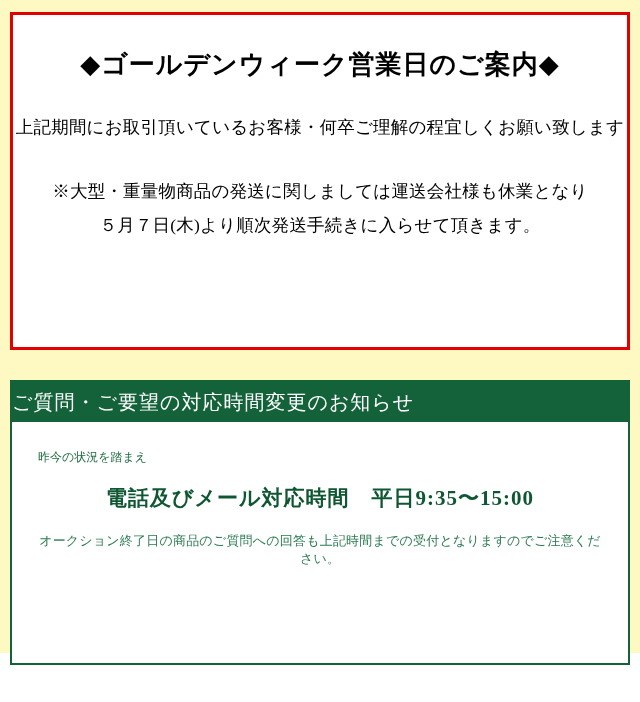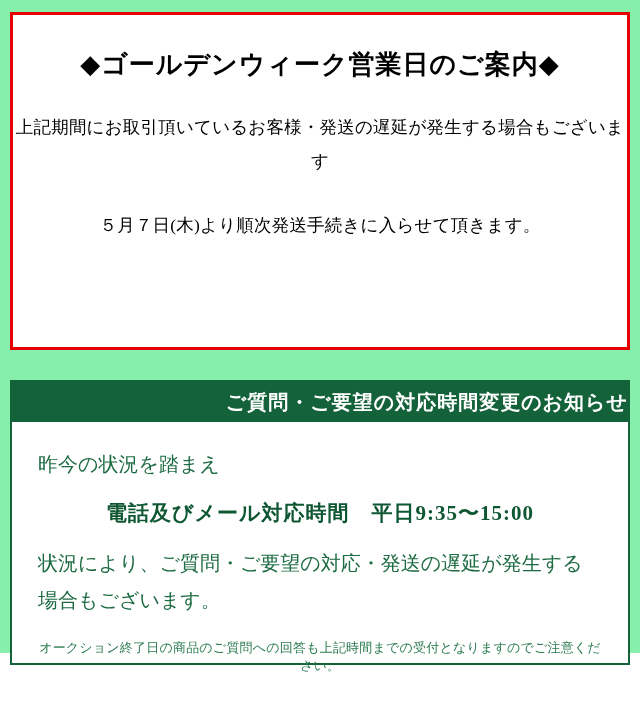--- a/index.html
+++ b/index.html
@@ -11,21 +11,21 @@
     width: 640px;
     height: 702px;
     font-family: "Liberation Serif", "DejaVu Serif", serif;
     color: #000000;
     overflow: hidden;
   }
   .page {
     width: 640px;
     height: 653px;
     position: relative;
-    background: #86efac;
+    background: #fef9c3;
   }
 
   
   .notice-red {
     position: absolute;
     left: 10px;
     top: 12px;
     width: 620px;
     height: 338px;
     box-sizing: border-box;
@@ -61,31 +61,31 @@
     height: 285px;
     box-sizing: border-box;
     border: 2px solid #13623a;
     background: #ffffff;
   }
   .notice-green .green-header {
     background: #13623a;
     color: #ffffff;
     height: 40px;
     line-height: 40px;
-    text-align: right;
+    text-align: left;
     font-size: 20px;
-    font-weight: bold;
+    font-weight: normal;
     letter-spacing: 1px;
   }
   .notice-green .green-body {
     padding: 24px 26px 0 26px;
     color: #13623a;
   }
   .notice-green .g-line {
-    font-size: 20px;
+    font-size: 12px;
     line-height: 1.85;
     color: #1d6b42;
     text-align: left;
   }
   .notice-green .g-emph {
     font-size: 21px;
     font-weight: bold;
     text-align: center;
     color: #0f5733;
     margin: 16px 0 18px 0;
@@ -102,28 +102,28 @@
     letter-spacing: 0.2px;
   }
 </style>
 </head>
 <body>
 
 <div class="page">
 
   <div class="notice-red">
     <div class="headline">◆ゴールデンウィーク営業日のご案内◆</div>
-    <div class="line">上記期間にお取引頂いているお客様・発送の遅延が発生する場合もございます</div>
+    <div class="line">上記期間にお取引頂いているお客様・何卒ご理解の程宜しくお願い致します</div>
     <div class="block-gap"></div>
+    <div class="line">※大型・重量物商品の発送に関しましては運送会社様も休業となり</div>
     <div class="line">５月７日(木)より順次発送手続きに入らせて頂きます。</div>
   </div>
 
   <div class="notice-green">
     <div class="green-header">ご質問・ご要望の対応時間変更のお知らせ</div>
     <div class="green-body">
       <div class="g-line">昨今の状況を踏まえ</div>
       <div class="g-emph">電話及びメール対応時間　平日9:35〜15:00</div>
-      <div class="g-line g-center">状況により、ご質問・ご要望の対応・発送の遅延が発生する場合もございます。</div>
       <div class="g-small">オークション終了日の商品のご質問への回答も上記時間までの受付となりますのでご注意ください。</div>
     </div>
   </div>
 
 </div>
 
 </body></html>

